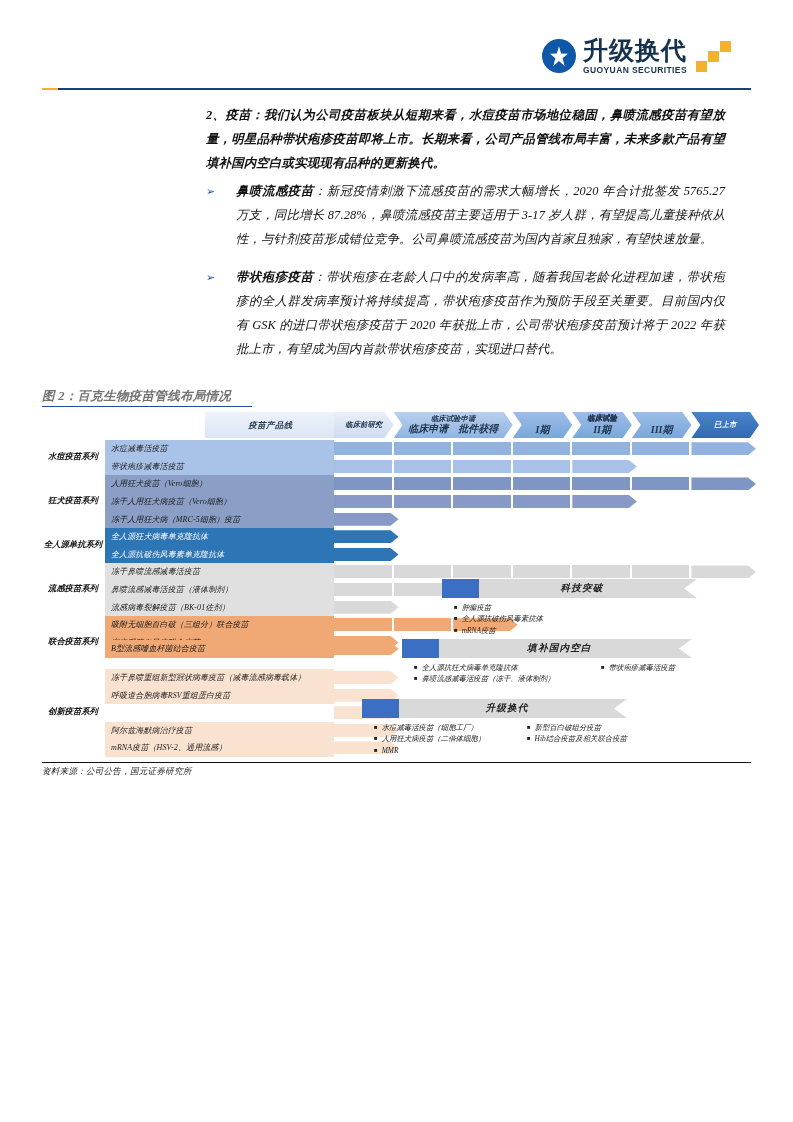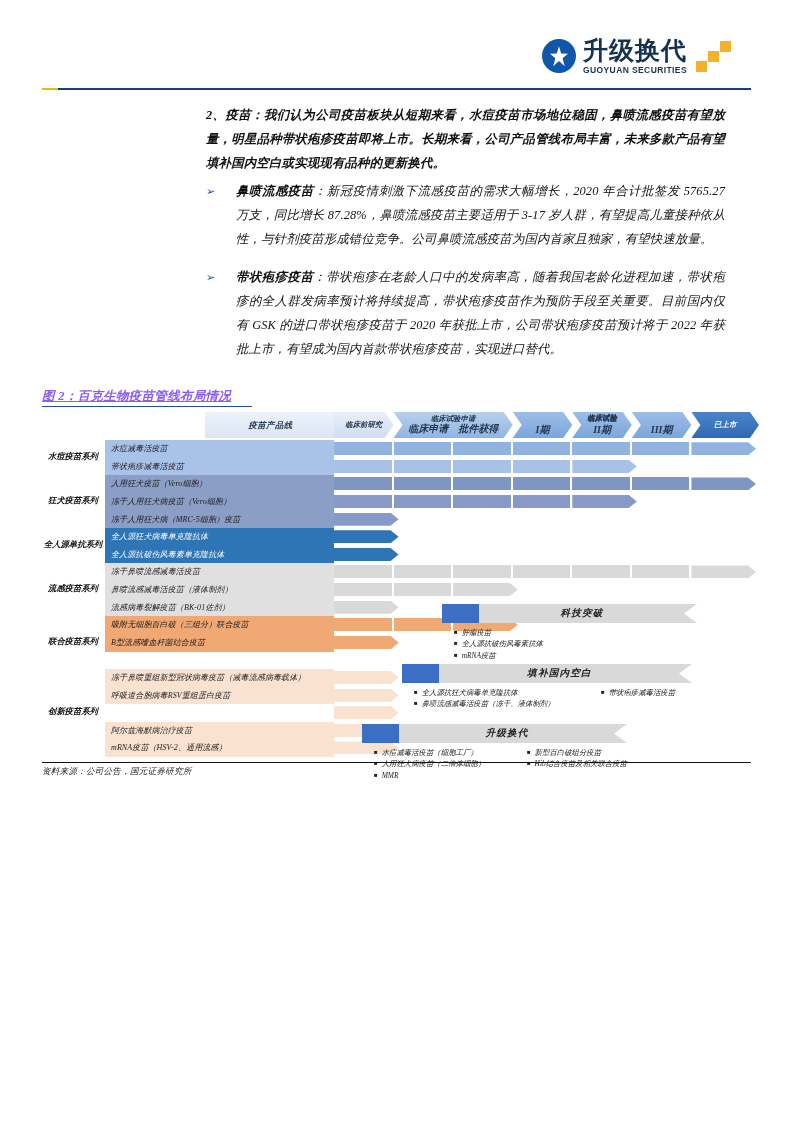--- a/index.html
+++ b/index.html
@@ -52,21 +52,21 @@
   }
   .btext{
     flex:1;font-size:12.4px;line-height:1.93;text-align:justify;color:#111;
     font-style:italic;letter-spacing:.15px;
   }
   .btext b{font-weight:bold;}
 
   
   .fig-caption{
     position:absolute;left:42px;top:388px;font-size:12.5px;font-weight:bold;
-    color:#8b5cf6;font-style:italic;letter-spacing:.3px;text-decoration:underline;
+    color:#737373;font-style:italic;letter-spacing:.3px;
   }
   .fig-caption-rule{position:absolute;left:42px;top:406px;width:210px;height:1.4px;background:#1f4e9c;}
 
   
   .chart{position:absolute;left:42px;top:412px;width:709px;height:348px;font-style:normal;}
 
   .chart-header{position:absolute;left:0;top:0;width:709px;height:26px;}
   .hdr-title{
     position:absolute;left:163px;top:0;width:131px;height:26px;
     background:linear-gradient(180deg,#eef3fa 0%,#dbe6f4 100%);
@@ -87,21 +87,21 @@
     display:flex;align-items:center;box-sizing:border-box;padding-left:6px;
     font-size:8px;font-style:italic;letter-spacing:.1px;white-space:nowrap;
   }
   .cat-label{
     position:absolute;left:0;width:62px;text-align:center;
     font-size:8.3px;font-weight:bold;font-style:italic;color:#111;line-height:1.3;
   }
   .seg{position:absolute;height:13px;}
 
   .callout{position:absolute;}
-  .callout-head{position:relative;height:17px;display:flex;align-items:center;margin-top:25px;}
+  .callout-head{position:relative;height:17px;display:flex;align-items:center;}
   .co-sq{width:37px;height:19px;background:#3b6fc4;flex:none;}
   .co-band{
     flex:1;height:19px;background:#d9d9d9;
     clip-path:polygon(0 0,100% 0,calc(100% - 13px) 50%,100% 100%,0 100%);
     display:flex;align-items:center;justify-content:center;padding-right:12px;box-sizing:border-box;
     font-size:9.6px;font-weight:bold;font-style:italic;color:#222;letter-spacing:1.2px;
   }
   .co-cols{display:flex;margin-top:5px;}
   .co-col{padding-left:12px;}
   .co-li{display:flex;align-items:flex-start;font-size:7.4px;font-style:italic;color:#222;line-height:1.55;white-space:nowrap;}
@@ -253,21 +253,21 @@
         <div class="row" style="top: 204px; width: 709px;">
           <div class="row-band" style="background: rgb(240, 168, 117); color: rgb(26, 26, 26);">吸附无细胞百白破（三组分）联合疫苗</div>
           <div class="seg" style="left: 292px; width: 57.5714px; top: 2.3px; background: rgb(240, 168, 117);"></div>
           <div class="seg" style="left: 351.571px; width: 57.5714px; top: 2.3px; background: rgb(240, 168, 117);"></div>
           <div class="seg" style="left: 411.143px; width: 64.5714px; top: 2.3px; background: rgb(240, 168, 117); clip-path: polygon(0px 0px, calc(100% - 8px) 0px, 100% 50%, calc(100% - 8px) 100%, 0px 100%);"></div>
         </div>
         <div class="row" style="top: 221.6px; width: 709px;">
           <div class="row-band" style="background: rgb(240, 168, 117); color: rgb(26, 26, 26);">麻疹腮腺炎风疹联合疫苗</div>
           <div class="seg" style="left: 292px; width: 64.5714px; top: 2.3px; background: rgb(240, 168, 117); clip-path: polygon(0px 0px, calc(100% - 8px) 0px, 100% 50%, calc(100% - 8px) 100%, 0px 100%);"></div>
         </div>
-        <div class="row" style="top: 222px; width: 709px;">
+        <div class="row" style="top: 228px; width: 709px;">
           <div class="row-band" style="background: rgb(240, 168, 117); color: rgb(26, 26, 26);">B型流感嗜血杆菌结合疫苗</div>
           <div class="seg" style="left: 292px; width: 64.5714px; top: 2.3px; background: rgb(240, 168, 117); clip-path: polygon(0px 0px, calc(100% - 8px) 0px, 100% 50%, calc(100% - 8px) 100%, 0px 100%);"></div>
         </div>
         <div class="row" style="top: 256.8px; width: 709px;">
           <div class="row-band" style="background: rgb(250, 226, 209); color: rgb(26, 26, 26);">冻干鼻喷重组新型冠状病毒疫苗（减毒流感病毒载体）</div>
           <div class="seg" style="left: 292px; width: 64.5714px; top: 2.3px; background: rgb(250, 226, 209); clip-path: polygon(0px 0px, calc(100% - 8px) 0px, 100% 50%, calc(100% - 8px) 100%, 0px 100%);"></div>
         </div>
         <div class="row" style="top: 274.4px; width: 709px;">
           <div class="row-band" style="background: rgb(250, 226, 209); color: rgb(26, 26, 26);">呼吸道合胞病毒RSV重组蛋白疫苗</div>
           <div class="seg" style="left: 292px; width: 64.5714px; top: 2.3px; background: rgb(250, 226, 209); clip-path: polygon(0px 0px, calc(100% - 8px) 0px, 100% 50%, calc(100% - 8px) 100%, 0px 100%);"></div>

